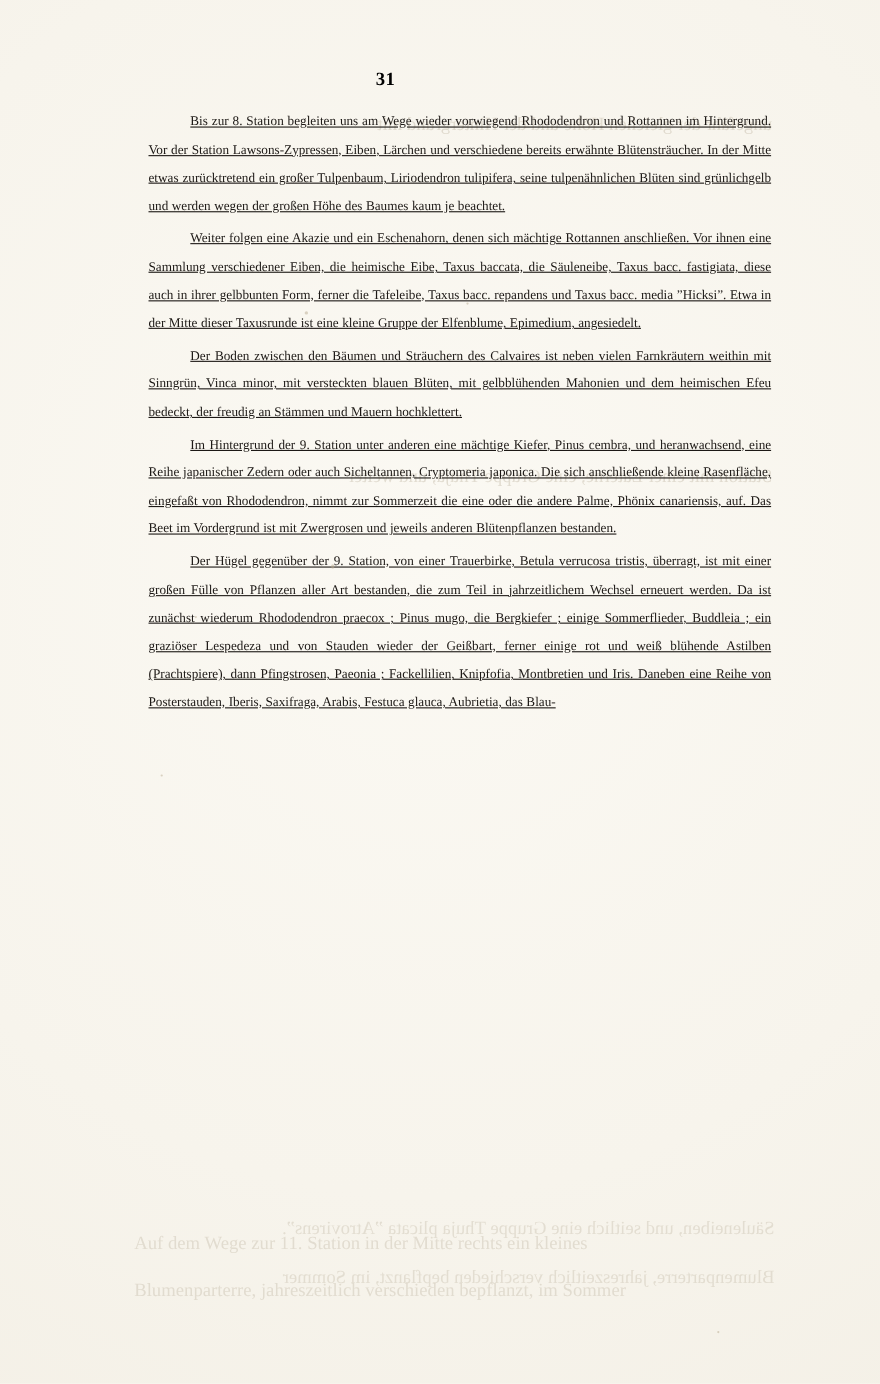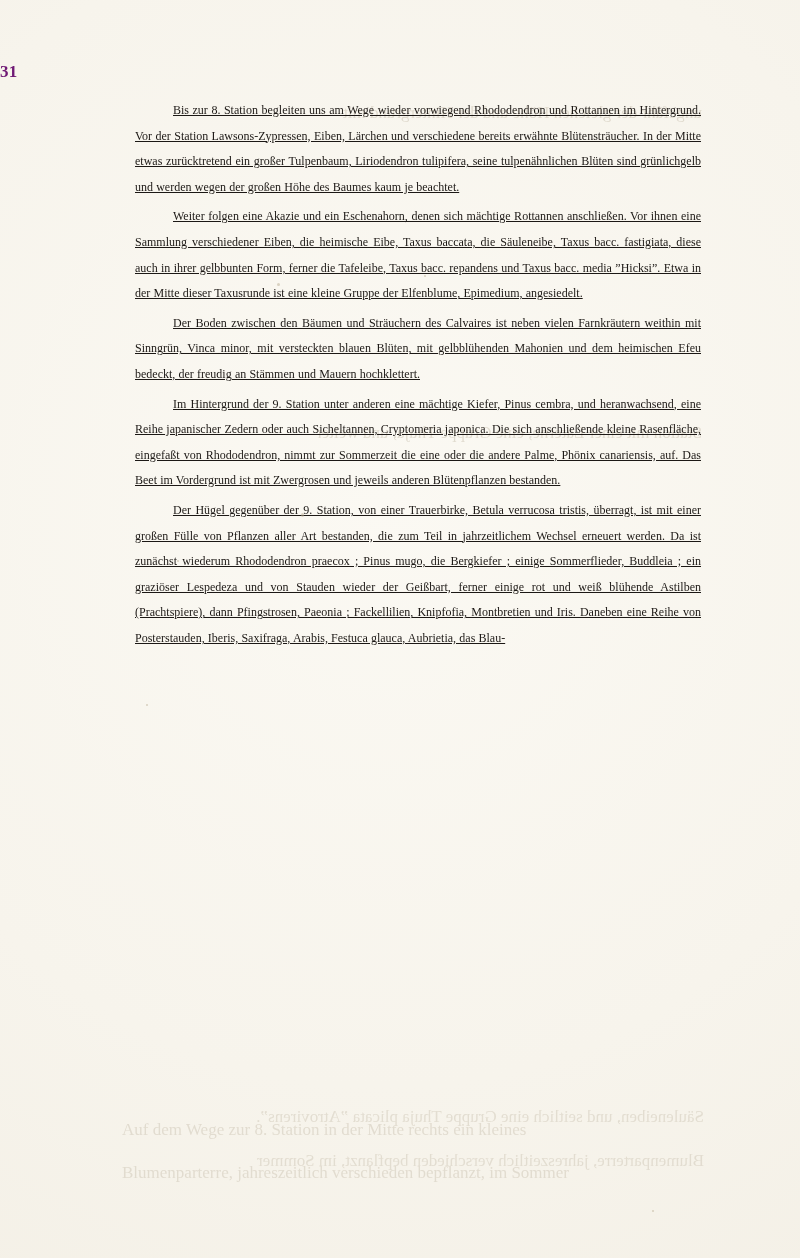--- a/index.html
+++ b/index.html
@@ -27,24 +27,24 @@
     position: absolute;
     inset: 0;
   }
 
   
   .folio {
     position: absolute;
     top: 62px;
     left: 0;
     right: 99px;
-    text-align: left;
+    text-align: center;
     font-weight: bold;
     font-size: 17px;
-    color: #701a75;
+    color: #000000;
     letter-spacing: 0.3px;
   }
 
   
   .textblock {
     position: absolute;
     left: 135px;
     top: 98px;
     width: 566px;
   }
@@ -137,21 +137,21 @@
 
   <div class="textblock">
     <p class="para">Bis zur 8. Station begleiten uns am Wege wieder vorwiegend Rhododendron und Rottannen im Hintergrund. Vor der Station Lawsons-Zypressen, Eiben, Lärchen und verschiedene bereits erwähnte Blütensträucher. In der Mitte etwas zurücktretend ein großer Tulpenbaum, Liriodendron tulipifera, seine tulpenähnlichen Blüten sind grünlichgelb und werden wegen der großen Höhe des Baumes kaum je beachtet.</p>
     <p class="para">Weiter folgen eine Akazie und ein Eschenahorn, denen sich mächtige Rottannen anschließen. Vor ihnen eine Sammlung verschiedener Eiben, die heimische Eibe, Taxus baccata, die Säuleneibe, Taxus bacc. fastigiata, diese auch in ihrer gelbbunten Form, ferner die Tafeleibe, Taxus bacc. repandens und Taxus bacc. media ”Hicksi”. Etwa in der Mitte dieser Taxusrunde ist eine kleine Gruppe der Elfenblume, Epimedium, angesiedelt.</p>
     <p class="para">Der Boden zwischen den Bäumen und Sträuchern des Calvaires ist neben vielen Farnkräutern weithin mit Sinngrün, Vinca minor, mit versteckten blauen Blüten, mit gelbblühenden Mahonien und dem heimischen Efeu bedeckt, der freudig an Stämmen und Mauern hochklettert.</p>
     <p class="para">Im Hintergrund der 9. Station unter anderen eine mächtige Kiefer, Pinus cembra, und heranwachsend, eine Reihe japanischer Zedern oder auch Sicheltannen, Cryptomeria japonica. Die sich anschließende kleine Rasenfläche, eingefaßt von Rhododendron, nimmt zur Sommerzeit die eine oder die andere Palme, Phönix canariensis, auf. Das Beet im Vordergrund ist mit Zwergrosen und jeweils anderen Blütenpflanzen bestanden.</p>
     <p class="para">Der Hügel gegenüber der 9. Station, von einer Trauerbirke, Betula verrucosa tristis, überragt, ist mit einer großen Fülle von Pflanzen aller Art bestanden, die zum Teil in jahrzeitlichem Wechsel erneuert werden. Da ist zunächst wiederum Rhododendron praecox ; Pinus mugo, die Bergkiefer ; einige Sommerflieder, Buddleia ; ein graziöser Lespedeza und von Stauden wieder der Geißbart, ferner einige rot und weiß blühende Astilben (Prachtspiere), dann Pfingstrosen, Paeonia ; Fackellilien, Knipfofia, Montbretien und Iris. Daneben eine Reihe von Posterstauden, Iberis, Saxifraga, Arabis, Festuca glauca, Aubrietia, das Blau-</p>
   </div>
 
   <div class="bleed bleed-bottom">Säuleneiben, und seitlich eine Gruppe Thuja plicata ”Atrovirens”.</div>
-  <div class="bleed-bottom-fwd">Auf dem Wege zur 8. Station in der Mitte rechts ein kleines</div>
+  <div class="bleed-bottom-fwd">Auf dem Wege zur 11. Station in der Mitte rechts ein kleines</div>
   <div class="bleed bleed-bottom" style="top:1148px;">Blumenparterre, jahreszeitlich verschieden bepflanzt, im Sommer</div>
   <div class="bleed-bottom-fwd" style="top:1160px;">Blumenparterre, jahreszeitlich verschieden bepflanzt, im Sommer</div>
 
   <div class="speck" style="left:277px; top:283px; width:3px; height:3px;"></div>
   <div class="speck" style="left:424px; top:275px; width:2px; height:2px;"></div>
   <div class="speck" style="left:301px; top:513px; width:3px; height:4px;"></div>
   <div class="speck" style="left:177px; top:560px; width:2px; height:2px;"></div>
   <div class="speck" style="left:652px; top:1210px; width:2px; height:2px;"></div>
   <div class="speck" style="left:146px; top:704px; width:2px; height:2px;"></div>
 

